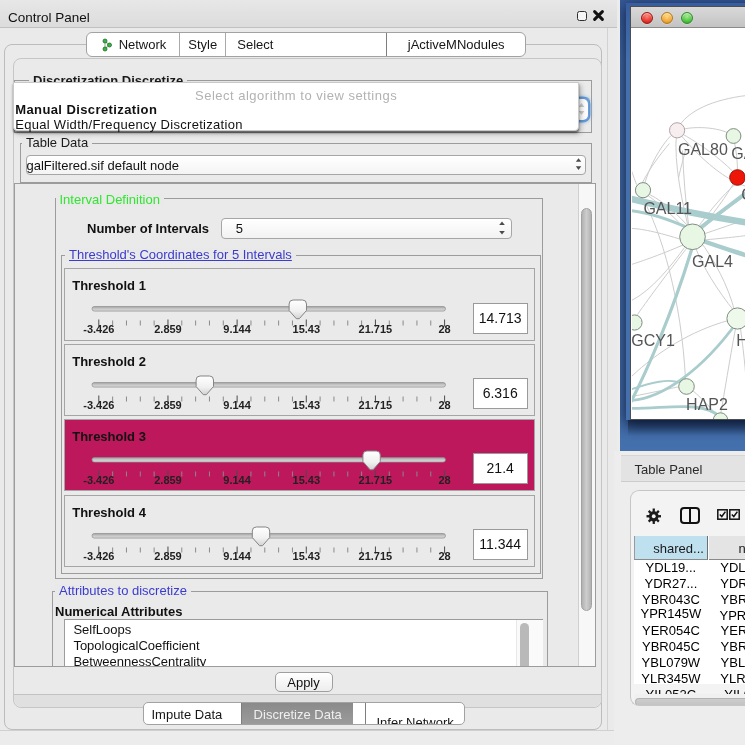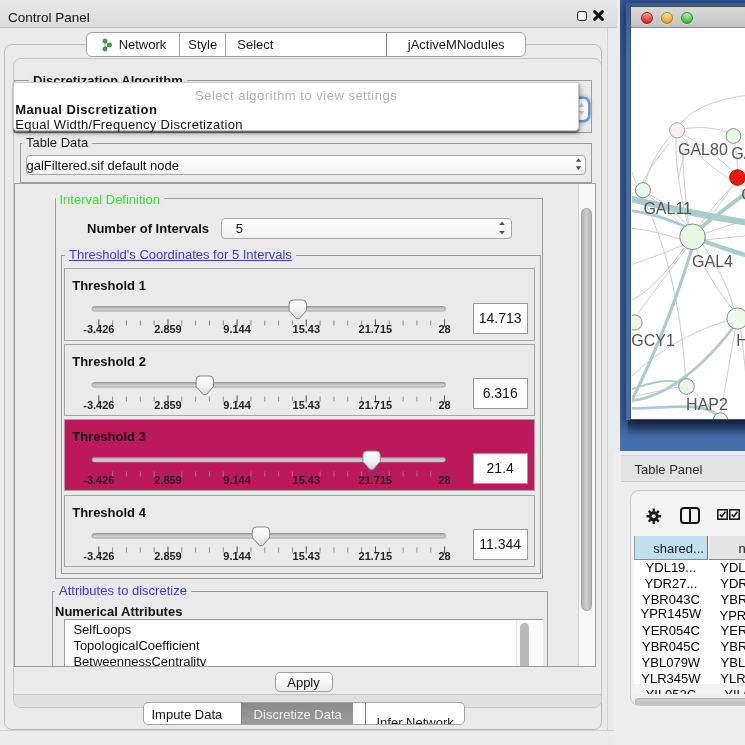--- a/index.html
+++ b/index.html
@@ -27,21 +27,21 @@
           <circle cx="5" cy="4" r="2" fill="#3fae49" stroke="#1e7026" stroke-width="0.8"></circle>
           <circle cx="9.5" cy="8" r="2" fill="#3fae49" stroke="#1e7026" stroke-width="0.8"></circle>
           <circle cx="5" cy="12" r="2" fill="#3fae49" stroke="#1e7026" stroke-width="0.8"></circle>
         </svg>Network</div>
       <div style="width:46.6px;height:100%;color:#161616;border-left:1px solid #aaa;display:flex;align-items:center;justify-content:center;font-size:13px;white-space:nowrap;padding-top:1px;">Style</div>
       <div style="width:59.2px;height:100%;color:#161616;border-left:1px solid #aaa;display:flex;align-items:center;justify-content:center;font-size:13px;white-space:nowrap;padding-top:1px;">Select</div>
       <div style="width:102.6px;height:100%;background:linear-gradient(#8a8a8a,#9b9b9b);color:#efefef;border-left:1px solid #7f7f7f;display:flex;align-items:center;justify-content:center;font-size:13px;white-space:nowrap;padding-top:1px;margin-top:48px;">Cyni Toolbox</div>
       <div style="width:139.2px;height:100%;color:#161616;border-left:1px solid #7f7f7f;display:flex;align-items:center;justify-content:center;font-size:13px;white-space:nowrap;padding-top:1px;">jActiveMNodules</div>
     </div>
 <div class="grp" style="left:14px;top:80px;width:578px;height:53px;"></div>
-<div class="gtitle" style="left:29px;top:74px;font-weight:bold;color:#1a1a1a;">Discretization Algorithm</div>
+<div class="gtitle" style="left:29px;top:74px;font-weight:bold;color:#1a1a1a;">Discretization Discretize</div>
 <div class="abs" style="left:24px;top:97px;width:566px;height:24px;background:#fff;border:1px solid #a6a6a6;border-radius:4px;"></div>
 <div class="abs" style="left:575px;top:98.5px;width:13px;height:21.5px;background:#fcfcfc;border-radius:5px;box-shadow:0 0 0 2.4px rgba(88,146,214,0.85), 0 0 3px 3.4px rgba(120,170,225,0.45);"></div>
 <svg class="abs" style="left:577px;top:102px;" width="9" height="14" viewBox="0 0 9 14">
       <path d="M4.5 1 L7.4 5 H1.6 Z" fill="#c8c8c8"></path>
       <path d="M4.5 13 L1.6 9 H7.4 Z" fill="#c8c8c8"></path>
     </svg>
 <div class="abs" style="left:13.2px;top:81.8px;width:565.8px;height:49.5px;background:#fff;border:1px solid #c9c9c9;border-radius:0 0 4px 4px;box-shadow:0 2px 2px rgba(0,0,0,0.45), 2px 3px 5px rgba(0,0,0,0.25);z-index:50;font-size:13px;color:#111;">
       <div class="abs" style="left:0;top:6.5px;width:100%;text-align:center;color:#b2b2b2;font-size:13px;letter-spacing:0.5px;line-height:13px;">Select algorithm to view settings</div>
       <div class="abs" style="left:1px;top:19.8px;font-weight:bold;font-size:13px;letter-spacing:0.4px;line-height:13px;">Manual Discretization</div>
       <div class="abs" style="left:1px;top:35px;font-size:13px;letter-spacing:0.3px;line-height:13px;">Equal Width/Frequency Discretization</div>

